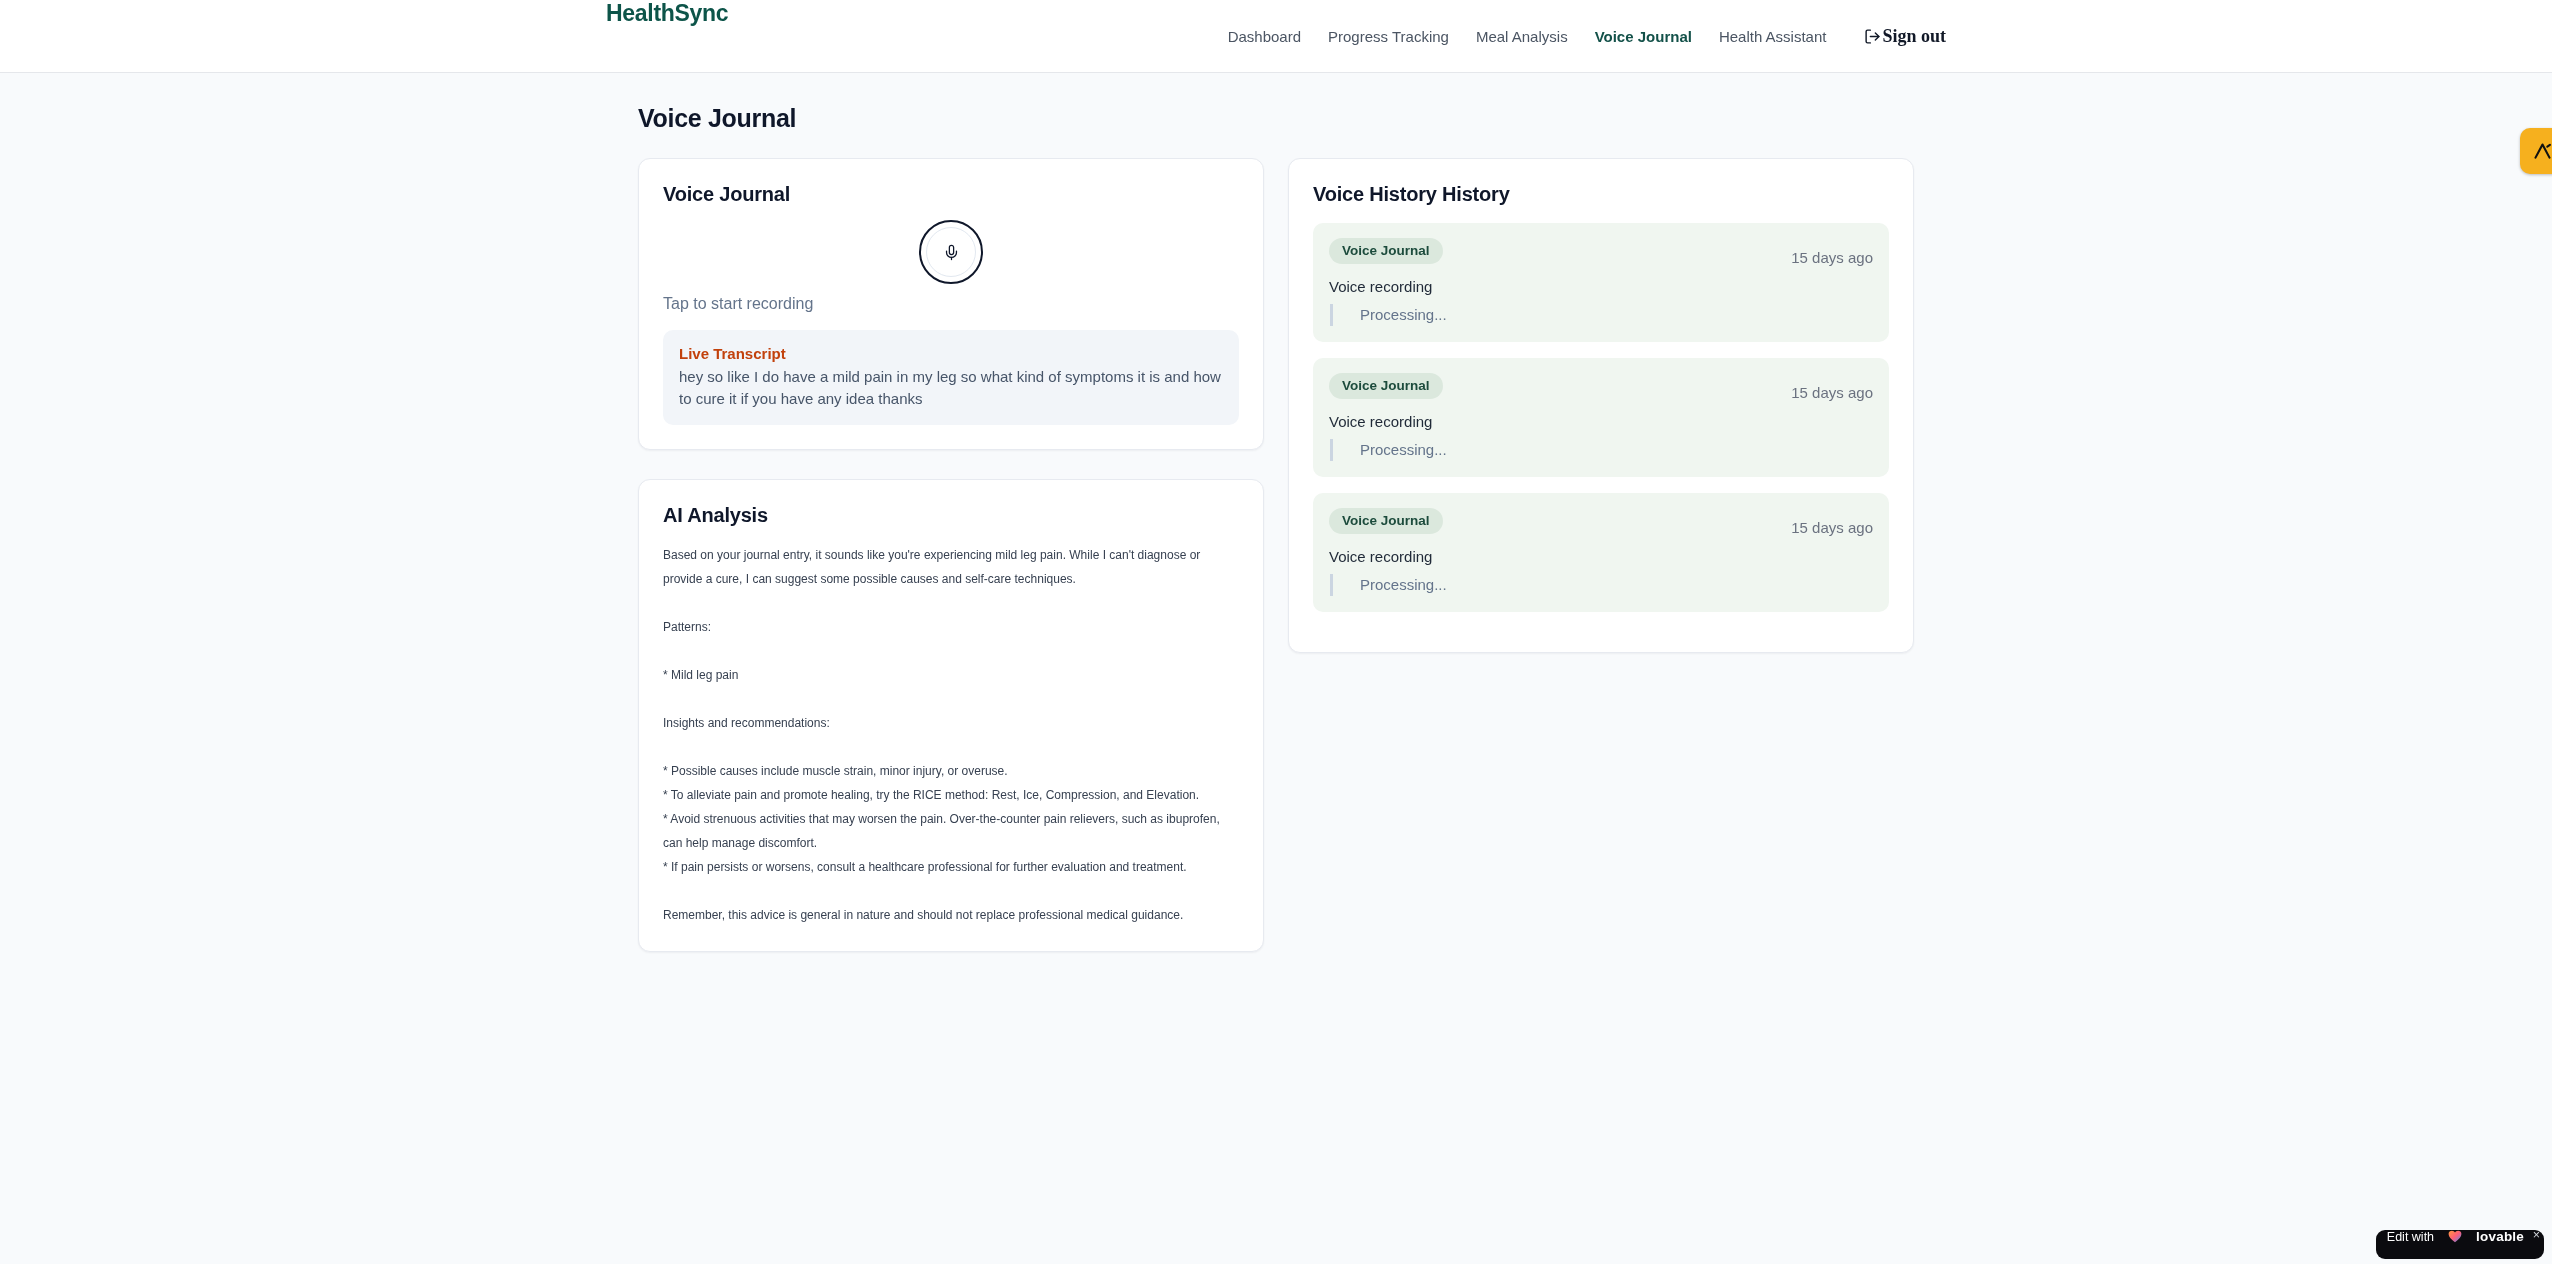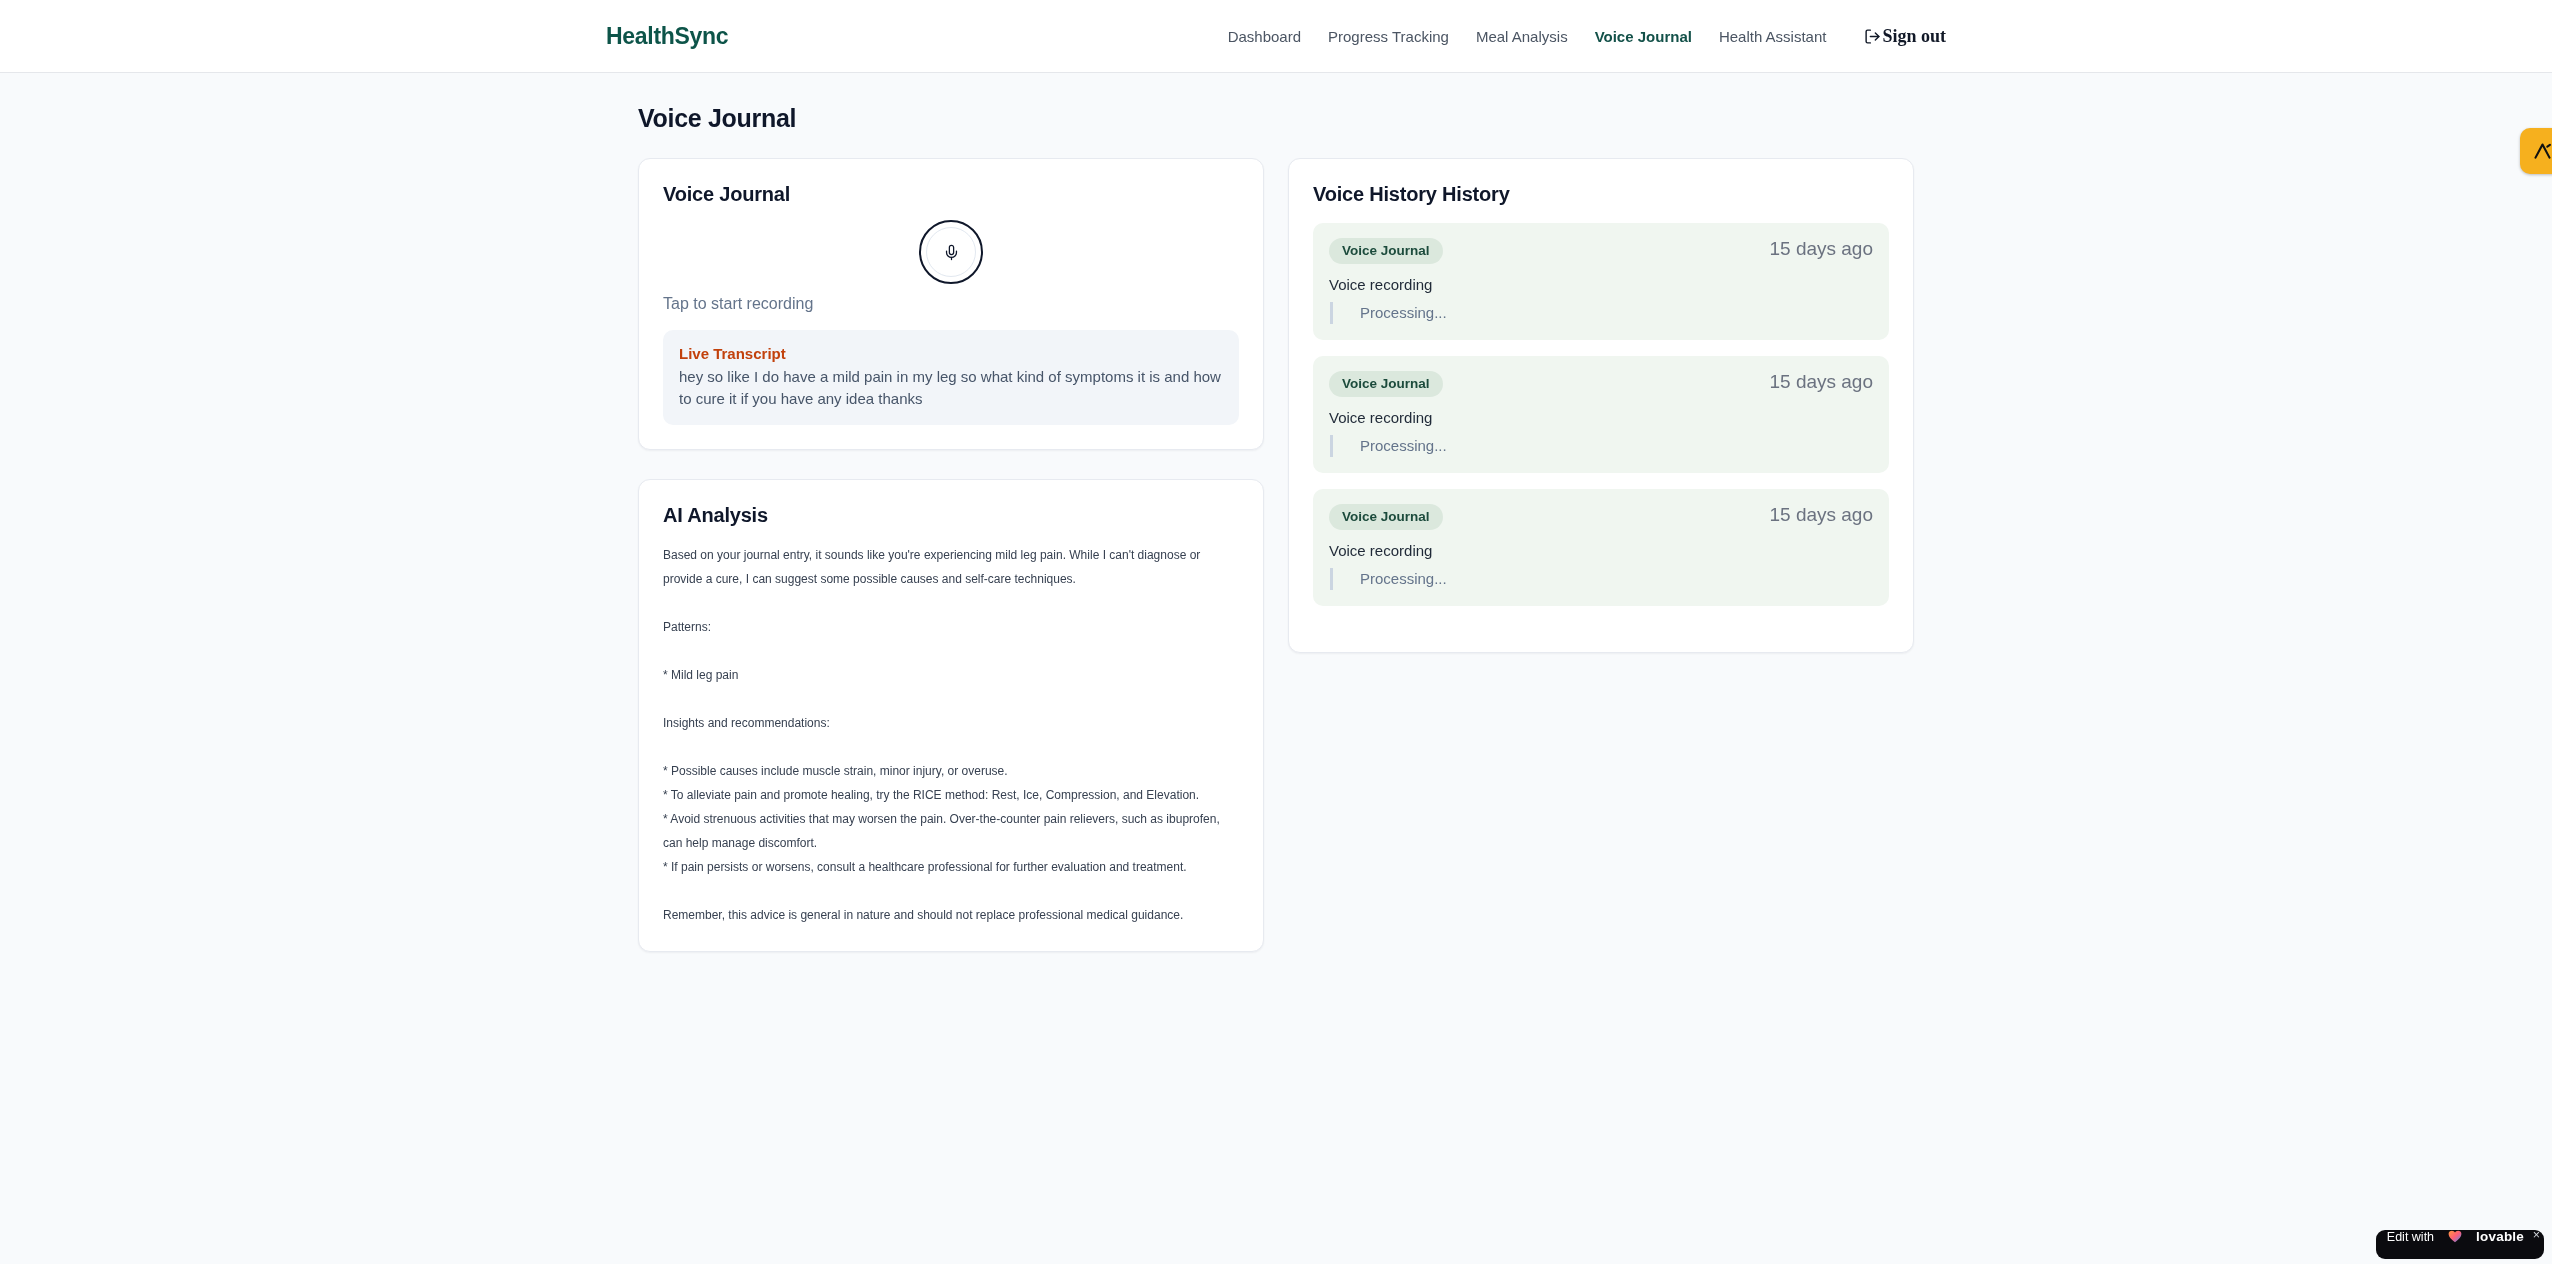--- a/index.html
+++ b/index.html
@@ -7,21 +7,21 @@
   body {
     width:2552px; height:1264px; overflow:hidden; position:relative;
     background:#f8fafc; color:#111827;
     font-family:"Liberation Sans", sans-serif;
     -webkit-font-smoothing:antialiased;
   }
   
   header { background:#ffffff; border-bottom:1px solid #e5e7eb; height:73px; }
   .header-inner {
     width:1340px; margin:0 auto; height:100%;
-    display:flex; align-items:center; justify-content:space-between;
+    display:flex; justify-content:space-between;
   }
   .logo { font-size:23px; font-weight:700; color:#0d5449; letter-spacing:-0.3px; cursor:pointer; }
   nav { display:flex; align-items:center; }
   .nav-links { display:flex; align-items:center; gap:27px; }
   .nav-link { font-size:15px; color:#4b5563; font-weight:500; text-decoration:none; cursor:pointer; }
   .nav-link.active { color:#135149; font-weight:700; }
   .signout {
     display:flex; align-items:center; gap:1px; margin-left:38px;
     background:none; border:none; padding:0; cursor:pointer;
     font-family:Liberation Serif, serif; font-size:18px; font-weight:700; color:#111827;
@@ -58,21 +58,21 @@
   }
   
   .card.history { height:495px; }
   .history h2 { margin-bottom:17px; }
   .entry { background:#f0f6f0; border-radius:10px; padding:15px 16px 16px; margin-bottom:16px; }
   .entry-head { display:flex; justify-content:space-between; align-items:flex-start; }
   .badge {
     background:#dbe8dd; color:#1c4b3c; font-size:13.5px; font-weight:700;
     padding:5px 13px; border-radius:999px; line-height:16px;
   }
-  .time { color:#6b7280; font-size:19px; margin-top:0; }
+  .time { color:#6b7280; font-size:15px; margin-top:11px; }
   .entry-title { font-size:15px; color:#1f2937; margin-top:12px; }
   .entry-status {
     margin-top:9px; margin-left:1px; border-left:3px solid #cbd5e1;
     padding-left:27px; color:#64748b; font-size:15px; line-height:22px;
   }
   
   .side-tag {
     position:absolute; top:128px; right:-16px; width:48px; height:46px;
     background:#f6b01e; border-radius:10px; border:none; cursor:pointer;
     display:flex; align-items:center; justify-content:flex-start; padding-left:12px;

